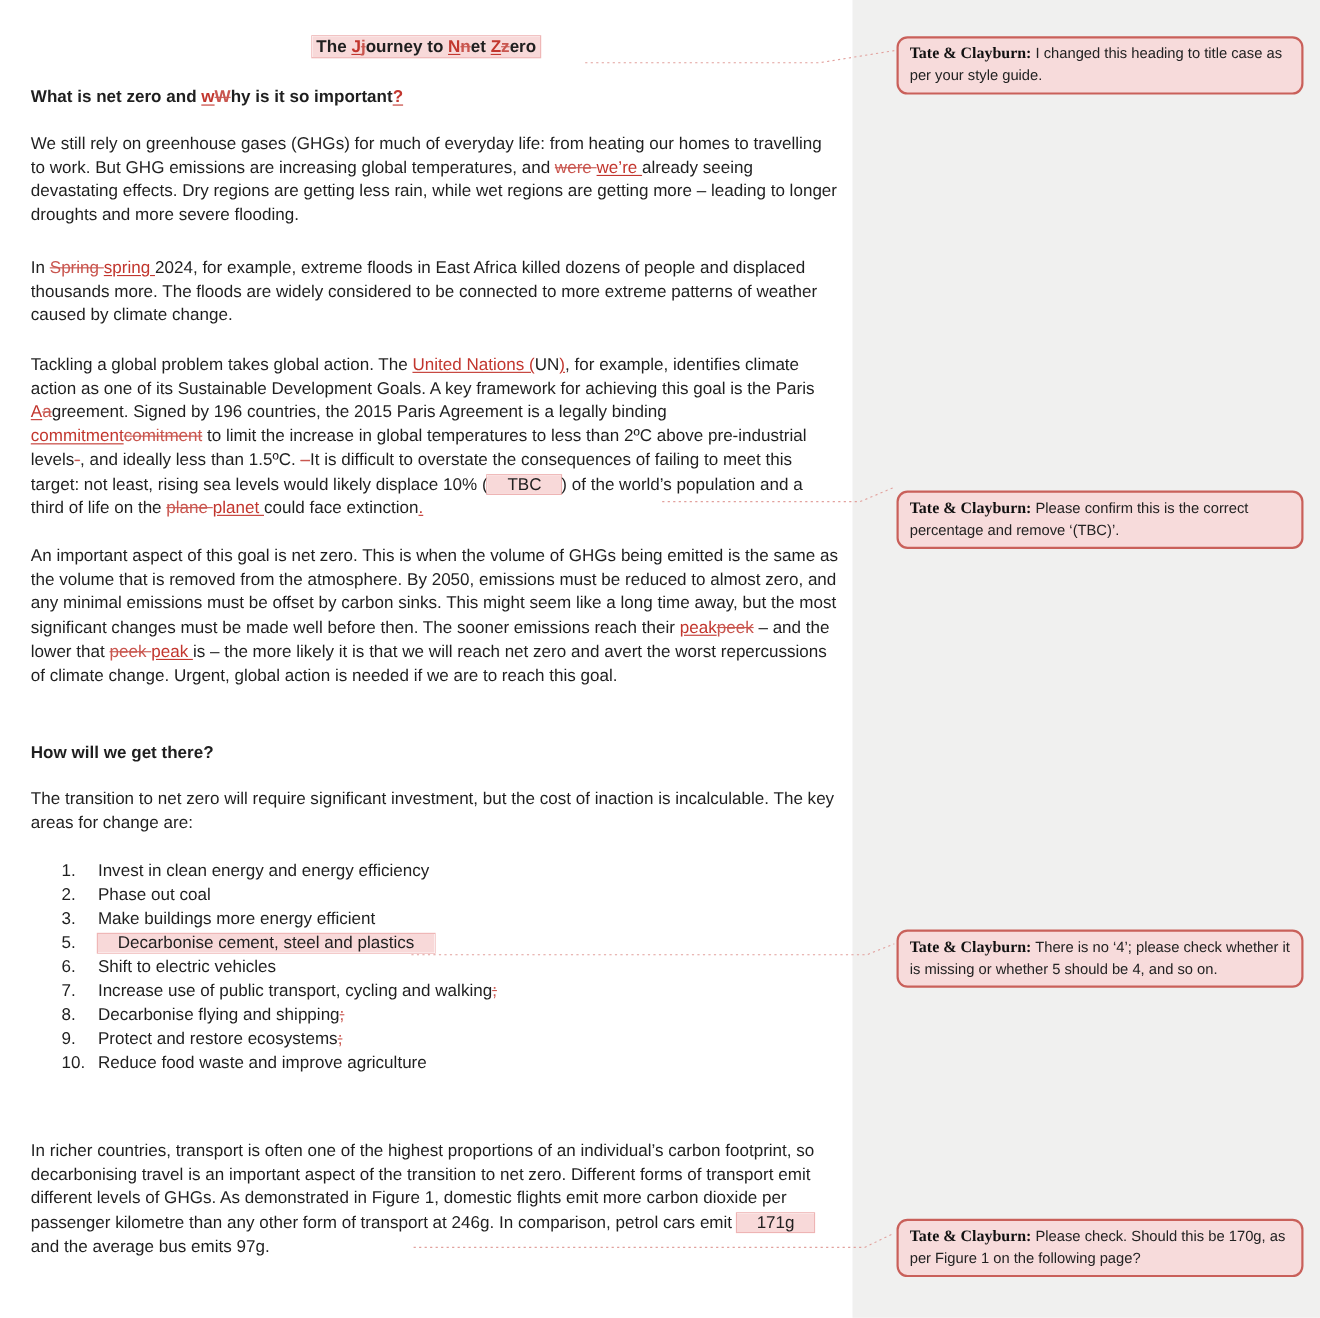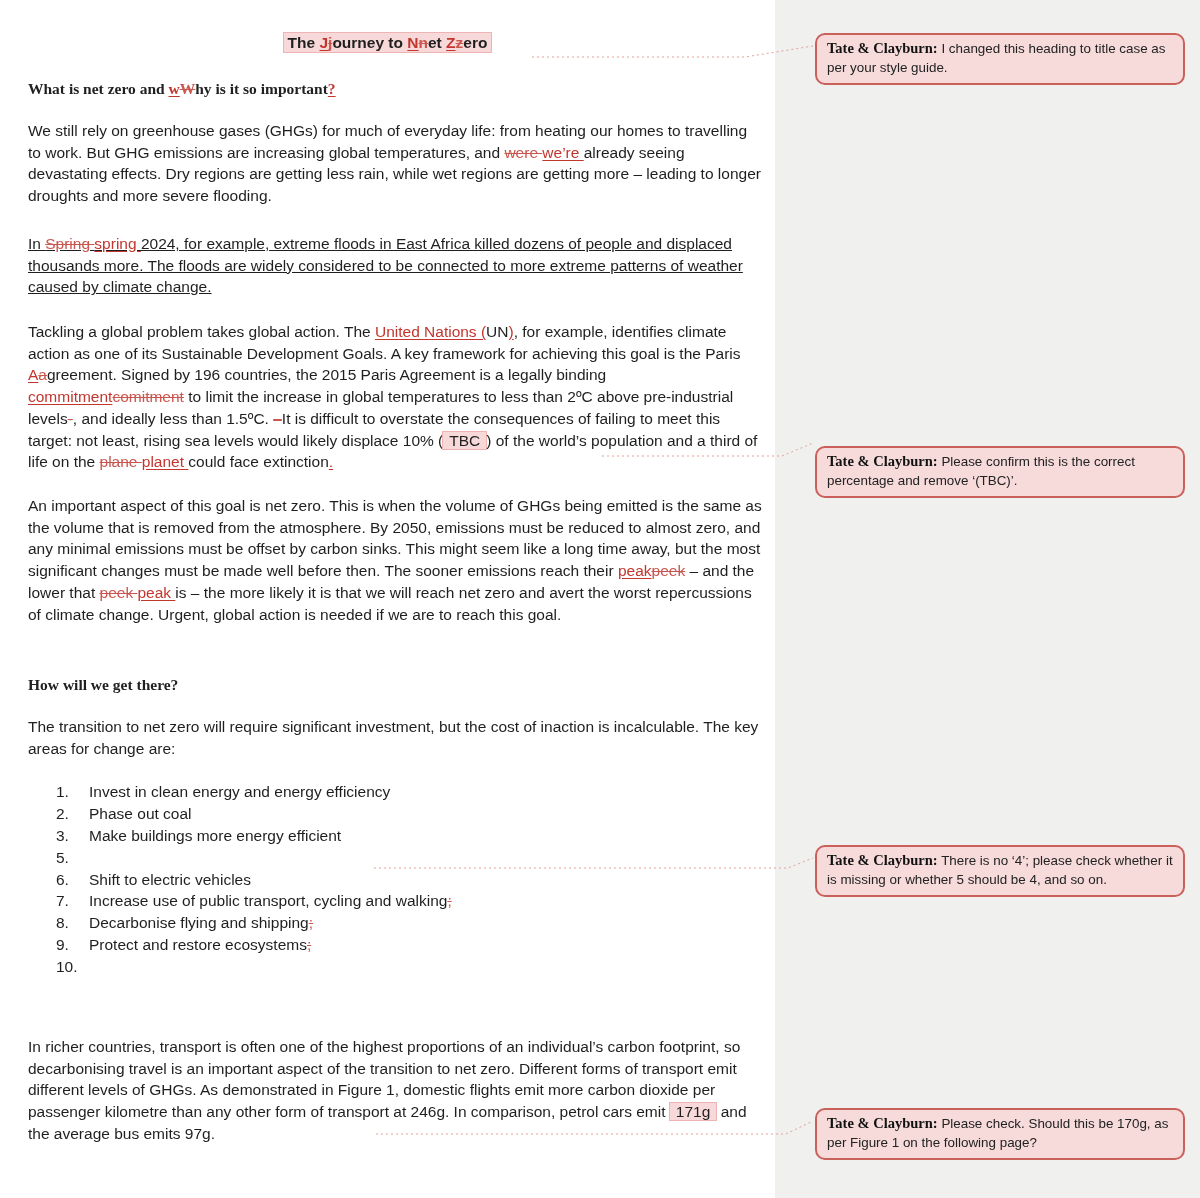--- a/index.html
+++ b/index.html
@@ -13,25 +13,25 @@
     --ink:#1f1f1f;
   }
   *{margin:0;padding:0;box-sizing:border-box;}
   html,body{width:1200px;height:1198px;}
   body{font-family:"Liberation Sans",sans-serif;background:#ffffff;position:relative;overflow:hidden;color:var(--ink);}
   .margin-col{position:absolute;left:775px;top:0;width:425px;height:1198px;background:#f0f0ef;}
   .doc{position:absolute;left:0;top:0;width:775px;height:1198px;}
   .block{position:absolute;left:28px;width:734px;font-size:15.5px;line-height:21.7px;}
   .title-wrap{position:absolute;left:0;top:34px;width:775px;text-align:center;font-size:15.5px;font-weight:700;}
   .hl-title{background:var(--hl-bg);box-shadow:0 0 0 1px var(--hl-br);padding:1px 4px;}
-  .h{font-weight:700;font-family:Liberation Serif, serif;}
+  .h{font-weight:700;}
   .rn{}
   .ri{color:var(--ins);text-decoration:underline;text-underline-offset:2px;}
   .rd{color:var(--del);text-decoration:line-through;}
-  .rh{background:var(--hl-bg);box-shadow:0 0 0 1px var(--hl-br);padding:0 6px;}
+  .rh{background:var(--hl-bg);box-shadow:0 0 0 1px var(--hl-br);padding:0 18px;}
   .list{position:absolute;left:56px;top:781px;width:700px;font-size:15.5px;}
   .li{display:flex;height:21.9px;line-height:21.9px;}
   .num{width:33px;flex:0 0 33px;}
   .comment{position:absolute;left:815px;width:370px;background:var(--cmt-bg);border:2px solid var(--cmt-br);border-radius:10px;padding:4px 10px 6px;font-size:13.4px;line-height:19px;color:#222;}
   .author{font-family:"Liberation Serif",serif;font-weight:700;font-size:14.5px;color:#111;margin-top:48px;}
   .connectors{position:absolute;left:0;top:0;width:1200px;height:1198px;pointer-events:none;}
   .connectors polyline{fill:none;stroke:var(--conn);stroke-width:1;stroke-dasharray:2 3;}
 </style>
 </head>
 <body>
@@ -47,21 +47,21 @@
 
 <div class="doc">
   <div class="title-wrap">
     <span class="hl-title"><span class="rn">The </span><span class="ri">J</span><span class="rd">j</span><span class="rn">ourney to </span><span class="ri">N</span><span class="rd">n</span><span class="rn">et </span><span class="ri">Z</span><span class="rd">z</span><span class="rn">ero</span></span>
   </div>
 
   <div class="block h" style="top:78px;"><span class="rn">What is net zero and </span><span class="ri">w</span><span class="rd">W</span><span class="rn">hy is it so important</span><span class="ri">?</span></div>
 
   <div class="block" style="top:120px;"><span class="rn">We still rely on greenhouse gases (GHGs) for much of everyday life: from heating our homes to travelling to work. But GHG emissions are increasing global temperatures, and </span><span class="rd">were </span><span class="ri">we’re </span><span class="rn">already seeing devastating effects. Dry regions are getting less rain, while wet regions are getting more – leading to longer droughts and more severe flooding.</span></div>
 
-  <div class="block" style="top:233px;text-decoration:underline;"><span class="rn">In </span><span class="rd">Spring </span><span class="ri">spring </span><span class="rn">2024, for example, extreme floods in East Africa killed dozens of people and displaced thousands more. The floods are widely considered to be connected to more extreme patterns of weather caused by climate change.</span></div>
+  <div class="block" style="top:233px;"><span class="rn">In </span><span class="rd">Spring </span><span class="ri">spring </span><span class="rn">2024, for example, extreme floods in East Africa killed dozens of people and displaced thousands more. The floods are widely considered to be connected to more extreme patterns of weather caused by climate change.</span></div>
 
   <div class="block" style="top:321px;"><span class="rn">Tackling a global problem takes global action. The </span><span class="ri">United Nations (</span><span class="rn">UN</span><span class="ri">)</span><span class="rn">, for example, identifies climate action as one of its Sustainable Development Goals. A key framework for achieving this goal is the Paris </span><span class="ri">A</span><span class="rd">a</span><span class="rn">greement. Signed by 196 countries, the 2015 Paris Agreement is a legally binding </span><span class="ri">commitment</span><span class="rd">comitment</span><span class="rn"> to limit the increase in global temperatures to less than 2ºC above pre-industrial levels</span><span class="rd">-</span><span class="rn">, and ideally less than 1.5ºC. </span><span class="rd">–</span><span class="rn">It is difficult to overstate the consequences of failing to meet this target: not least, rising sea levels would likely displace 10% (</span><span class="rh">TBC</span><span class="rn">) of the world’s population and a third of life on the </span><span class="rd">plane </span><span class="ri">planet </span><span class="rn">could face extinction</span><span class="ri">.</span></div>
 
   <div class="block" style="top:495px;"><span class="rn">An important aspect of this goal is net zero. This is when the volume of GHGs being emitted is the same as the volume that is removed from the atmosphere. By 2050, emissions must be reduced to almost zero, and any minimal emissions must be offset by carbon sinks. This might seem like a long time away, but the most significant changes must be made well before then. The sooner emissions reach their </span><span class="ri">peak</span><span class="rd">peek</span><span class="rn"> – and the lower that </span><span class="rd">peek </span><span class="ri">peak </span><span class="rn">is – the more likely it is that we will reach net zero and avert the worst repercussions of climate change. Urgent, global action is needed if we are to reach this goal.</span></div>
 
   <div class="block h" style="top:674px;"><span class="rn">How will we get there?</span></div>
 
   <div class="block" style="top:716px;"><span class="rn">The transition to net zero will require significant investment, but the cost of inaction is incalculable. The key areas for change are:</span></div>
 
   <div class="list">
@@ -72,39 +72,41 @@
     <div class="li">
         <span class="num">2.</span>
         <span><span class="rn">Phase out coal</span></span>
       </div>
     <div class="li">
         <span class="num">3.</span>
         <span><span class="rn">Make buildings more energy efficient</span></span>
       </div>
     <div class="li">
         <span class="num">5.</span>
+        <span><span class="rh">Decarbonise cement, steel and plastics</span></span>
       </div>
     <div class="li">
         <span class="num">6.</span>
         <span><span class="rn">Shift to electric vehicles</span></span>
       </div>
     <div class="li">
         <span class="num">7.</span>
         <span><span class="rn">Increase use of public transport, cycling and walking</span><span class="rd">;</span></span>
       </div>
     <div class="li">
         <span class="num">8.</span>
         <span><span class="rn">Decarbonise flying and shipping</span><span class="rd">;</span></span>
       </div>
     <div class="li">
         <span class="num">9.</span>
         <span><span class="rn">Protect and restore ecosystems</span><span class="rd">;</span></span>
       </div>
     <div class="li">
         <span class="num">10.</span>
+        <span><span class="rn">Reduce food waste and improve agriculture</span></span>
       </div>
   </div>
 
   <div class="block" style="top:1036px;"><span class="rn">In richer countries, transport is often one of the highest proportions of an individual’s carbon footprint, so decarbonising travel is an important aspect of the transition to net zero. Different forms of transport emit different levels of GHGs. As demonstrated in Figure 1, domestic flights emit more carbon dioxide per passenger kilometre than any other form of transport at 246g. In comparison, petrol cars emit </span><span class="rh">171g</span><span class="rn"> and the average bus emits 97g.</span></div>
 </div>
 
 <div class="comment" style="top:33px;">
   <span class="author">Tate &amp; Clayburn:</span>
   <span>I changed this heading to title case as per your style guide.</span>
 </div>

